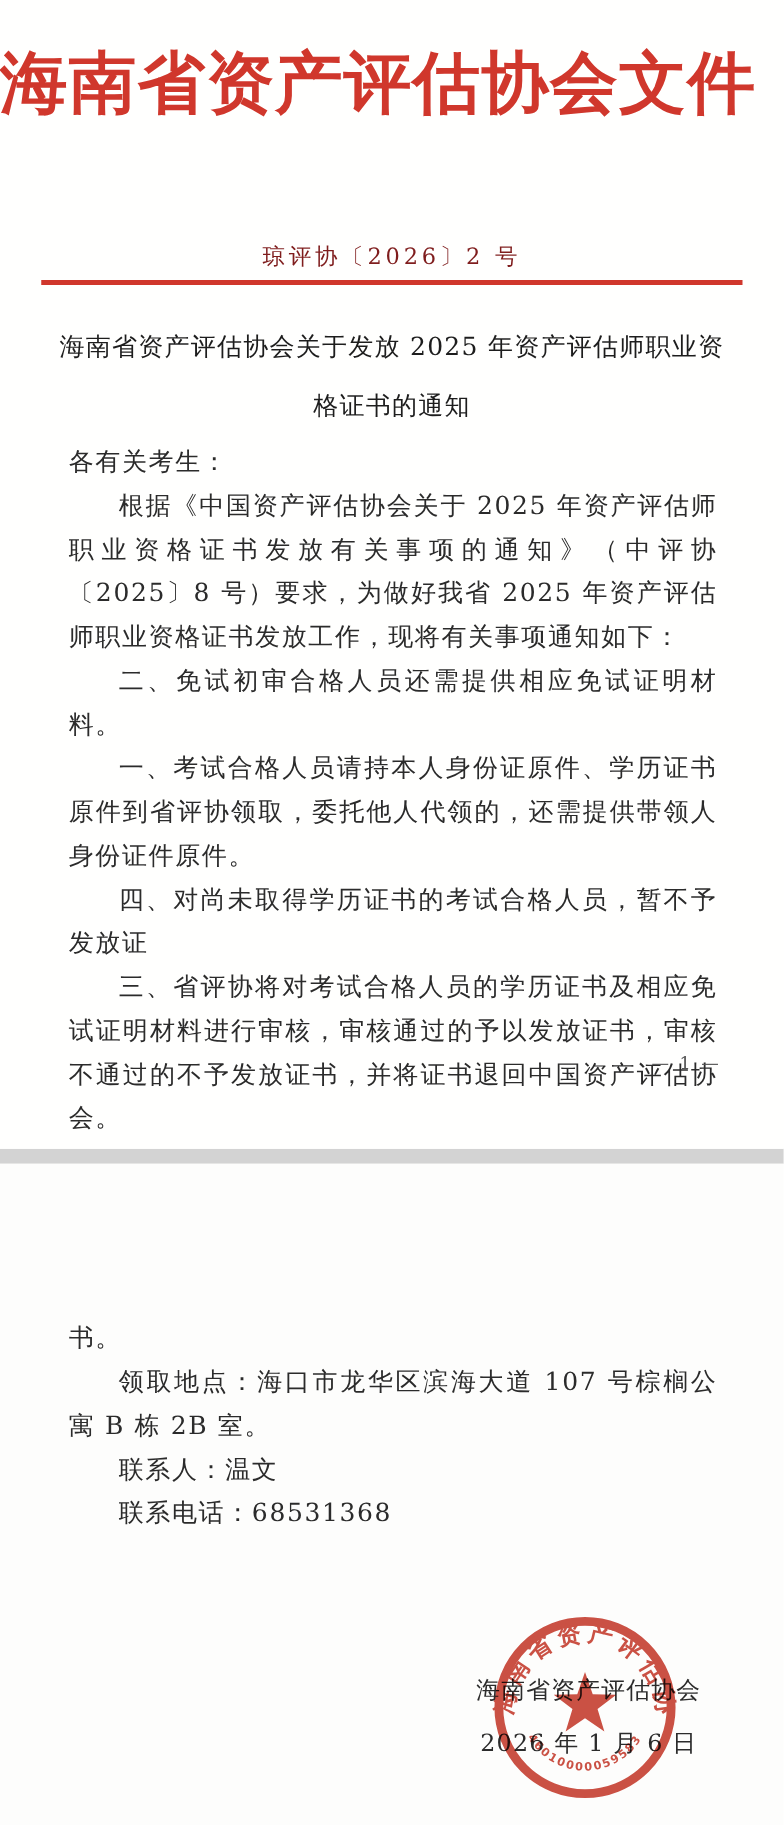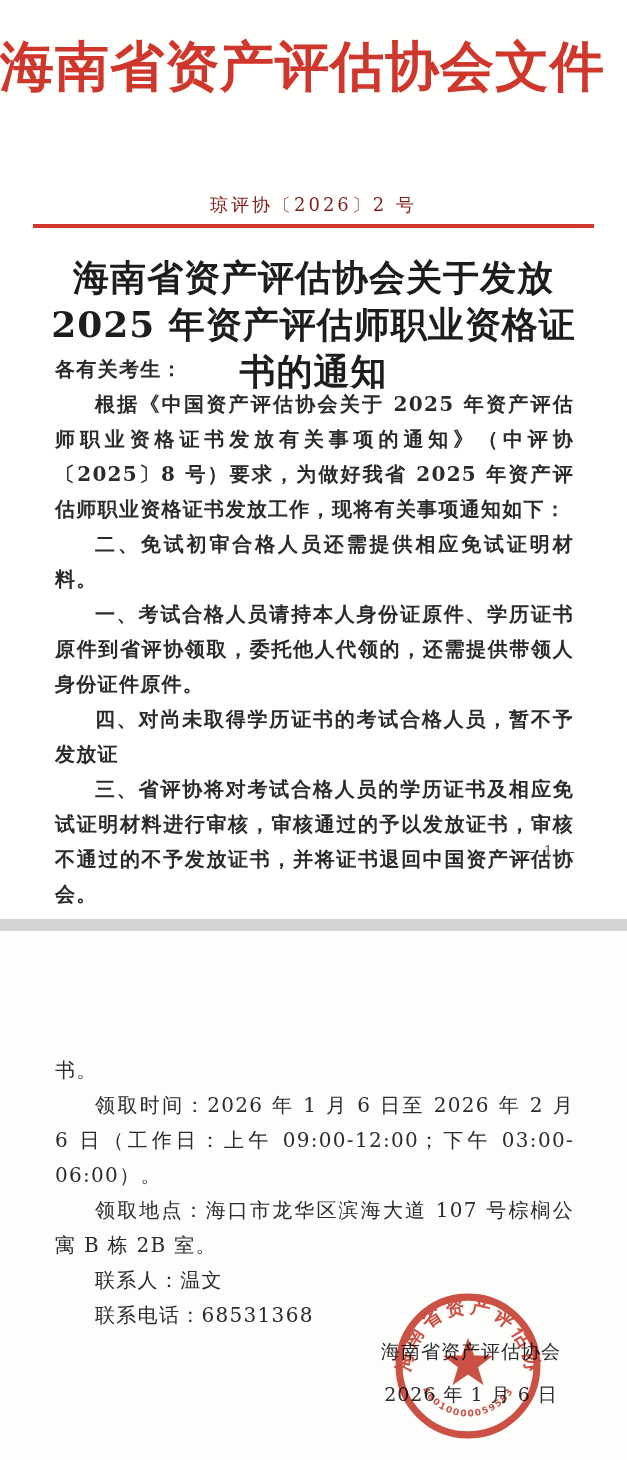--- a/index.html
+++ b/index.html
@@ -36,32 +36,31 @@
     font-size: 18px; letter-spacing: 3px;
     color: #7f1d1d;
   }
   .red-rule {
     position: absolute; top: 224px; left: 33px; width: 561px; height: 4px;
     background: #d0372c;
   }
   .notice-title {
     position: absolute; top: 254px; left: 43px; width: 541px;
     text-align: center;
-    font-size: 36px; line-height: 47px;
-    font-weight: 700;
+    font-size: 20px; line-height: 47px;
+    font-weight: 400;
     letter-spacing: 1px;
     color: #1d1d1d;
   }
   .body-text {
     position: absolute; top: 352px; left: 55px; width: 519px;
     font-size: 20px; line-height: 35px;
     letter-spacing: 1.3px;
     text-align: justify;
     color: #2b2b2b;
-    font-weight: bold;
   }
   .salutation { margin-bottom: 0; }
   .para { text-indent: 2em; }
   .para.noindent { text-indent: 0; }
   .page-num {
     position: absolute; top: 843px; right: 50px;
     font-size: 14px; letter-spacing: 2px;
     color: #555;
   }
 
@@ -114,21 +113,20 @@
 
     <div class="page-num">— 1 —</div>
   </section>
 
   <div class="page-separator"></div>
 
   <section class="page page2">
 
     <div class="body-text2">
       <p class="para noindent">书。</p>
-      <p class="para">领取时间：2026 年 1 月 6 日至 2026 年 2 月 6 日（工作日：上午 09:00-12:00；下午 03:00-06:00）。</p>
       <p class="para">领取地点：海口市龙华区滨海大道 107 号棕榈公寓 B 栋 2B 室。</p>
       <p class="para">联系人：温文</p>
       <p class="para">联系电话：68531368</p>
     </div>
 
     <div class="signature">
       <div class="sig-org">海南省资产评估协会</div>
       <div class="sig-date">2026 年 1 月 6 日</div>
     </div>
 

